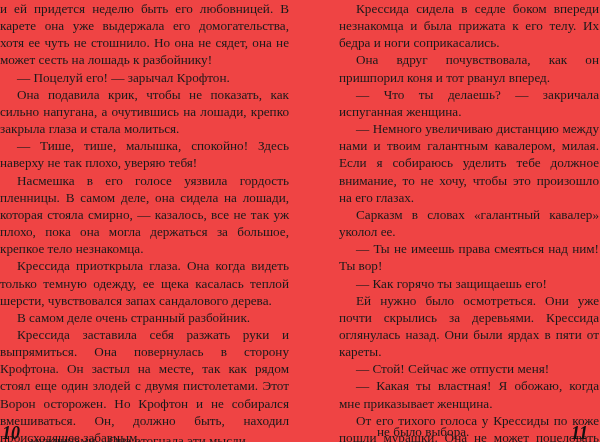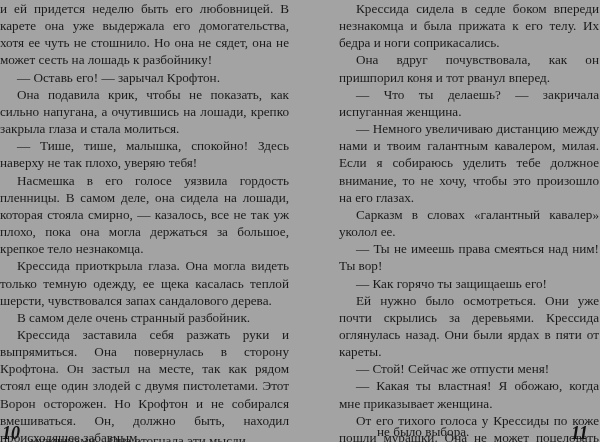--- a/index.html
+++ b/index.html
@@ -1,41 +1,41 @@
 <!DOCTYPE html>
 <html><head>
 <meta charset="utf-8">
 <style>
   html, body { margin: 0; padding: 0; background: #ffffff; }
   body { width: 600px; height: 442px; overflow: hidden; position: relative; }
-  .spread { position: absolute; left: 0; top: 0; width: 600px; height: 442px; background: #a3a3a3; }
+  .spread { position: absolute; left: 0; top: 0; width: 600px; height: 442px; background: #ef4444; }
   .page { position: absolute; top: 0; font-family: "Liberation Serif", serif; font-size: 13.2px; line-height: 17.15px; color: #1a1a1a; }
   .page.left { left: 0; width: 289px; }
   .page.right { left: 339px; width: 260px; }
   .page p { margin: 0; text-align: justify; text-align-last: left; hyphens: manual; }
   .page p.ind { text-indent: 17px; }
   .page p.cont { text-indent: 0; }
   .folio { position: absolute; font-family: "Liberation Serif", serif; font-weight: bold; font-size: 18px; color: #111; font-style: italic; }
   .folio.left { left: 2px; top: 423px; }
   .folio.right { left: 571px; top: 423px; }
   .lastline-left { position: absolute; left: 30px; top: 432px; width: 259px; font-family: "Liberation Serif", serif; font-size: 13.2px; line-height: 17.15px; color: #1a1a1a; }
   .lastline-right-end { position: absolute; left: 339px; top: 423px; font-family: "Liberation Serif", serif; font-size: 13.2px; line-height: 17.15px; color: #1a1a1a; margin-left: 38px; }
 </style>
 </head>
 <body>
 
 <div class="spread">
 
   <div class="page left">
     <p class="cont">и ей придется неделю быть его любовницей. В карете она уже выдержала его домогательства, хотя ее чуть не стошнило. Но она не сядет, она не может сесть на лошадь к разбойнику!</p>
-    <p class="ind">— Оставь его! — зарычал Крофтон.</p>
+    <p class="ind">— Поцелуй его! — зарычал Крофтон.</p>
     <p class="ind">Она подавила крик, чтобы не показать, как сильно напугана, а очутившись на лошади, крепко закрыла глаза и стала молиться.</p>
     <p class="ind">— Тише, тише, малышка, спокойно! Здесь наверху не так плохо, уверяю тебя!</p>
     <p class="ind">Насмешка в его голосе уязвила гордость пленницы. В самом деле, она сидела на лошади, которая стояла смирно, — казалось, все не так уж плохо, пока она могла держаться за большое, крепкое тело незнакомца.</p>
-    <p class="ind">Крессида приоткрыла глаза. Она могла видеть только темную одежду, ее щека касалась теплой шерсти, чувствовался запах сандалового дерева.</p>
+    <p class="ind">Крессида приоткрыла глаза. Она когда видеть только темную одежду, ее щека касалась теплой шерсти, чувствовался запах сандалового дерева.</p>
     <p class="ind">В самом деле очень странный разбойник.</p>
     <p class="ind">Крессида заставила себя разжать руки и выпрямиться. Она повернулась в сторону Крофтона. Он застыл на месте, так как рядом стоял еще один злодей с двумя пистолетами. Этот Ворон осторожен. Но Крофтон и не собирался вмешиваться. Он, должно быть, находил происходящее забавным.</p>
 
   </div>
   <div class="lastline-left">мужчинами... Она отогнала эти мысли.</div>
   <div class="folio left">10</div>
 
   <div class="page right">
     <p class="ind">Крессида сидела в седле боком впереди незнакомца и была прижата к его телу. Их бедра и ноги соприкасались.</p>
     <p class="ind">Она вдруг почувствовала, как он пришпорил коня и тот рванул вперед.</p>

